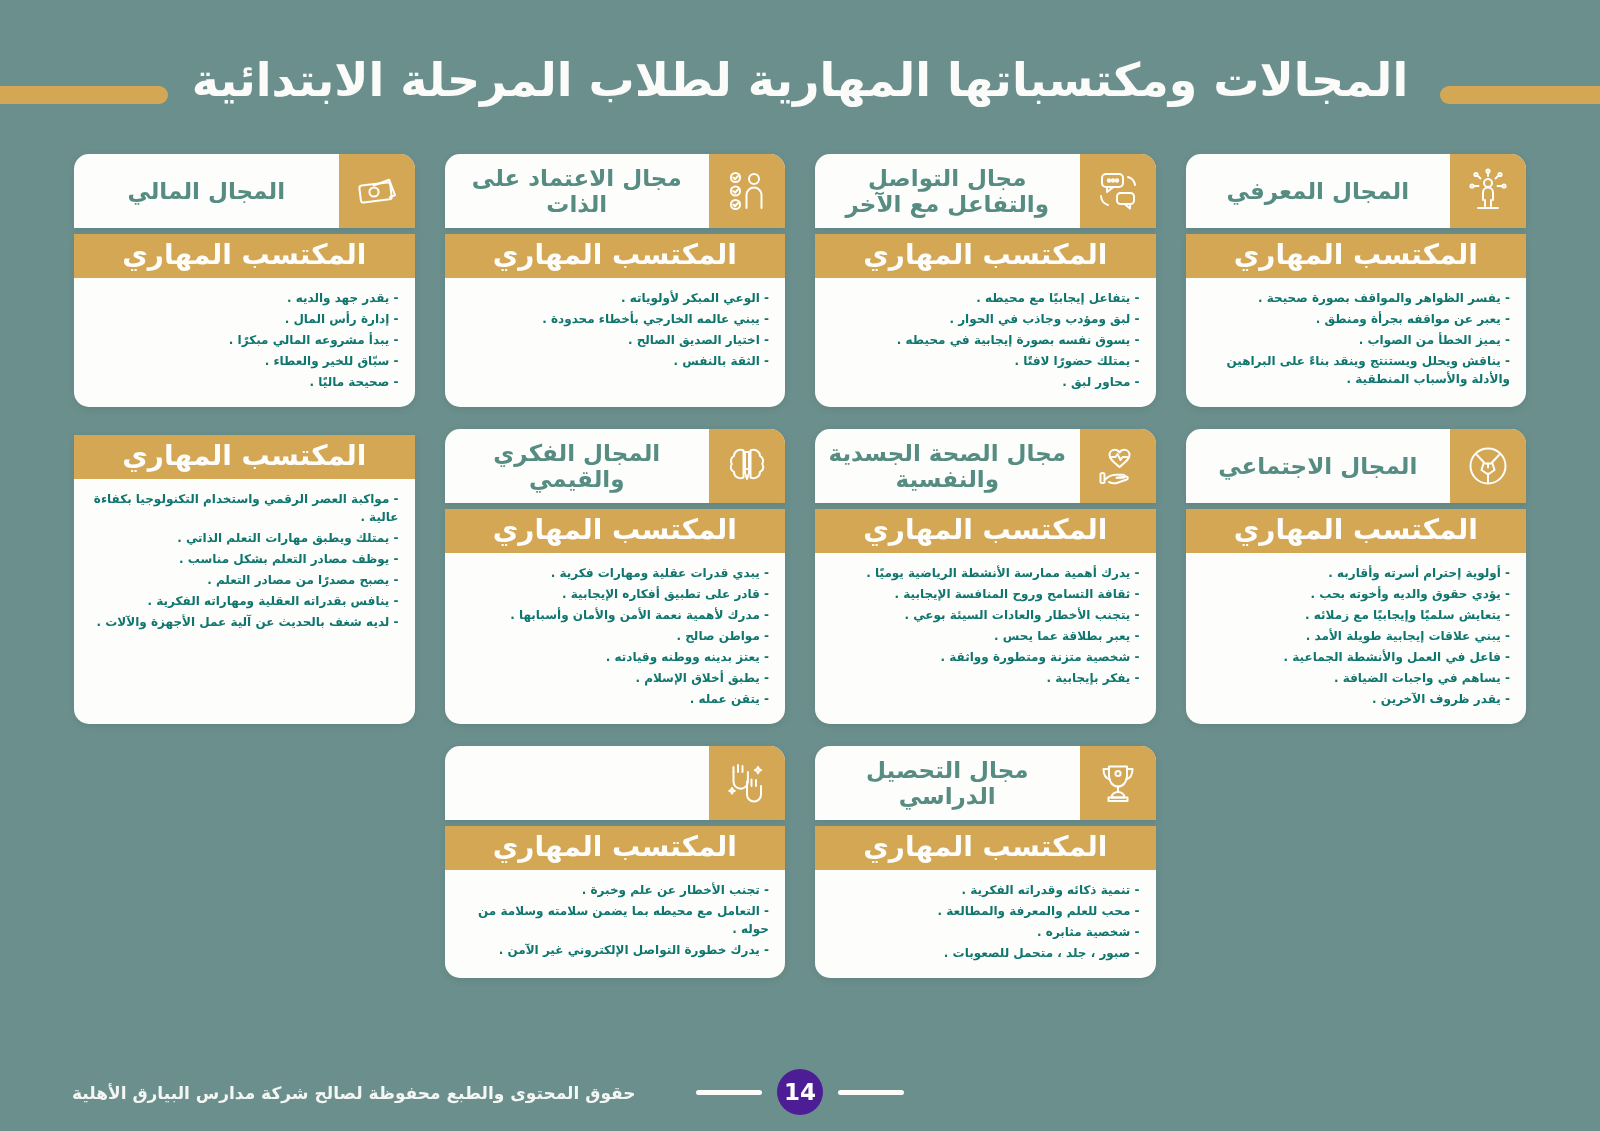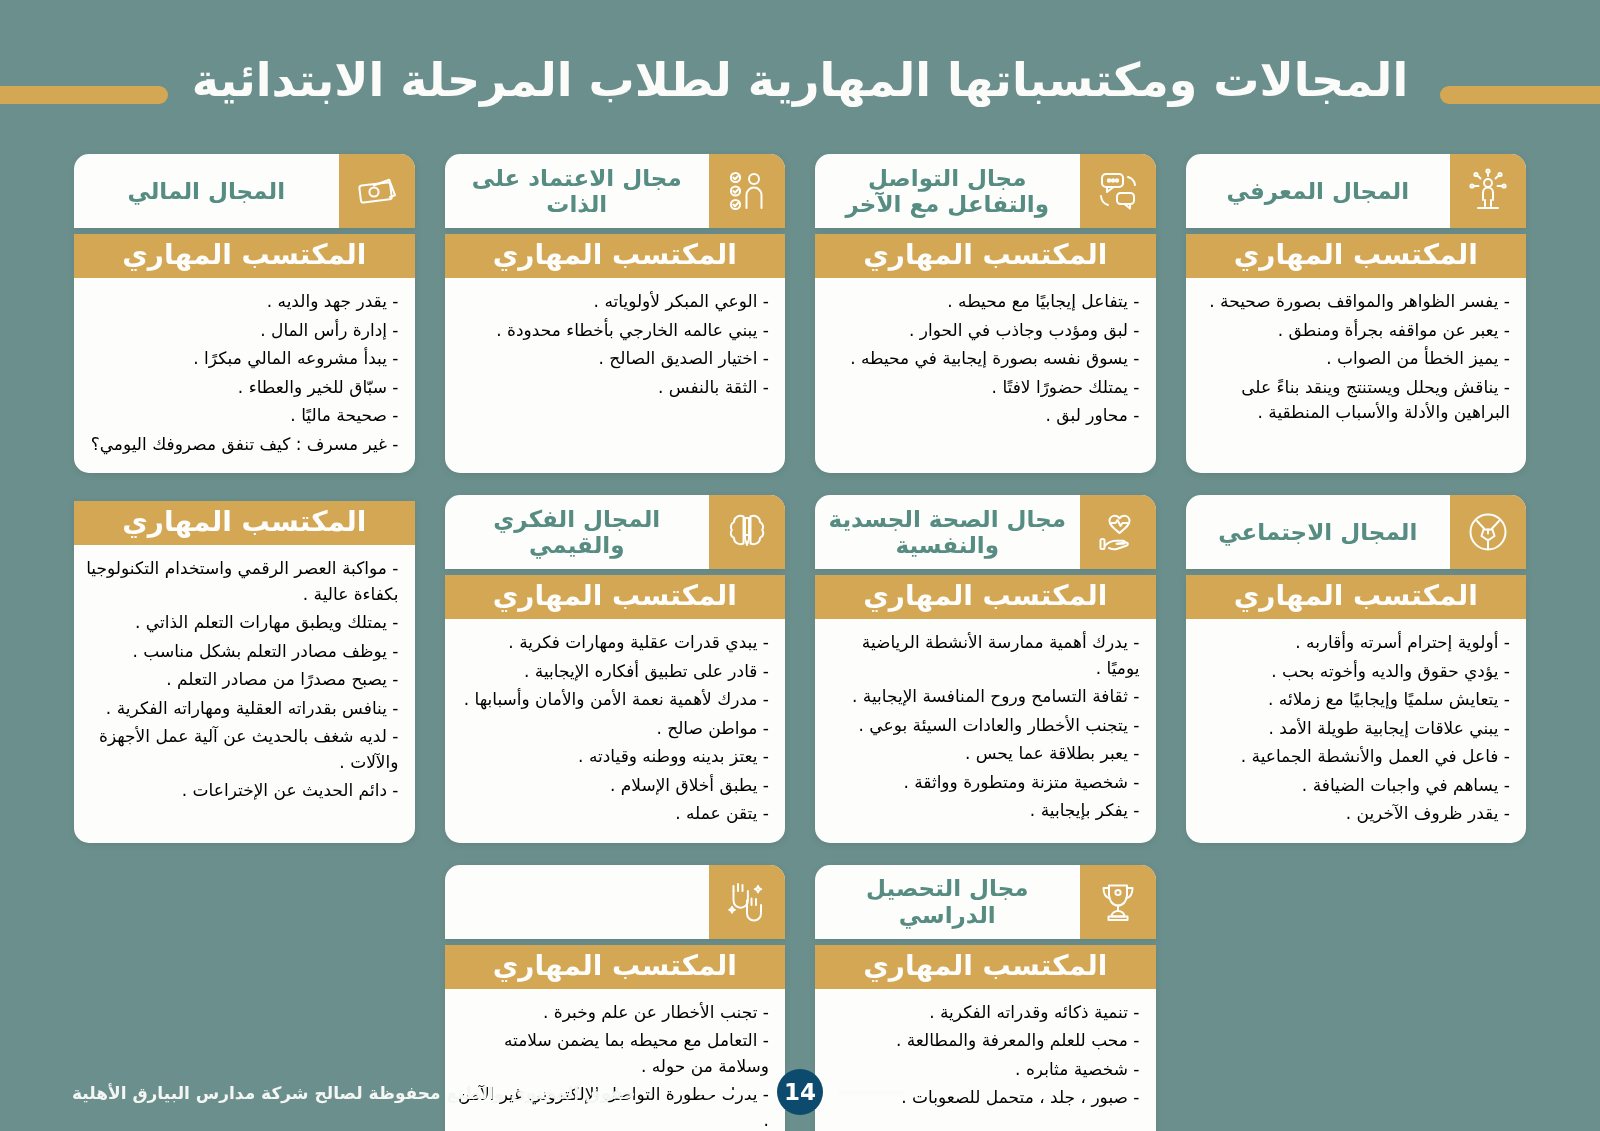--- a/index.html
+++ b/index.html
@@ -43,36 +43,36 @@
     margin-top:6px;background:#D4A754;color:#FDFDFB;
     text-align:center;font-weight:bold;font-size:28px;
     padding:4px 0 7px;
   }
   .card-body{
     flex:1;background:#FDFDFB;border-radius:0 0 15px 15px;
     padding:11px 16px 13px 12px;
   }
   .items{
     list-style:none;margin:0;padding:0;text-align:right;
-    color:#000000;font-size:17px;font-weight:normal;line-height:1.5;
+    color:#0f766e;font-size:12px;font-weight:bold;line-height:1.5;
   }
   .items li{margin:0 0 3px;}
   .items li::before{content:"- ";}
   
   .copyright{
     position:absolute;left:72px;bottom:28px;
     color:#F3F6F3;font-size:17px;font-weight:bold;
   }
   .page-badge{
     position:absolute;left:50%;transform:translateX(-50%);bottom:16px;
     display:flex;align-items:center;gap:15px;direction:ltr;
   }
   .badge-line{width:66px;height:5px;background:#FBFCFA;border-radius:3px;}
   .badge-circle{
-    width:46px;height:46px;border-radius:50%;background:#0c4a6e;
+    width:46px;height:46px;border-radius:50%;background:#4c1d95;
     display:flex;align-items:center;justify-content:center;
     color:#FDFDFB;font-size:23px;font-weight:bold;
   }
 </style>
 </head>
 <body>
 
 <header class="page-header">
   <div class="title-dash left"></div>
   <h1 class="page-title">المجالات ومكتسباتها المهارية لطلاب المرحلة الابتدائية</h1>
@@ -188,21 +188,20 @@
     <div class="skill-bar">
       <span class="skill-bar-label">المكتسب المهاري</span>
     </div>
     <div class="card-body">
       <ul class="items">
           <li>يقدر جهد والديه .</li>
           <li>إدارة رأس المال .</li>
           <li>يبدأ مشروعه المالي مبكرًا .</li>
           <li>سبّاق للخير والعطاء .</li>
           <li>صحيحة ماليًا .</li>
-          <li>غير مسرف : كيف تنفق مصروفك اليومي؟</li>
         </ul>
     </div>
   </section>
 
   <section class="card">
     <div class="card-header">
       <div class="icon-box">
           <svg viewBox="0 0 48 48">
             <circle cx="24" cy="24" r="17.5"></circle>
             <path d="M13 13l7 7.5M35 13l-7 7.5M24 41v-9.5"></path>
@@ -289,21 +288,20 @@
       <span class="skill-bar-label">المكتسب المهاري</span>
     </div>
     <div class="card-body">
       <ul class="items">
           <li>مواكبة العصر الرقمي واستخدام التكنولوجيا بكفاءة عالية .</li>
           <li>يمتلك ويطبق مهارات التعلم الذاتي .</li>
           <li>يوظف مصادر التعلم بشكل مناسب .</li>
           <li>يصبح مصدرًا من مصادر التعلم .</li>
           <li>ينافس بقدراته العقلية ومهاراته الفكرية .</li>
           <li>لديه شغف بالحديث عن آلية عمل الأجهزة والآلات .</li>
-          <li>دائم الحديث عن الإختراعات .</li>
         </ul>
     </div>
   </section>
 
   <section class="card" style="grid-area: 3 / 2;">
     <div class="card-header">
       <div class="icon-box">
           <svg viewBox="0 0 48 48">
             <path d="M15 7.5h18v9.5c0 6-4 10.5-9 10.5s-9-4.5-9-10.5z"></path>
             <path d="M15 10h-5.5c0 6.5 2.5 9.5 6.5 10.5M33 10h5.5c0 6.5-2.5 9.5-6.5 10.5"></path>

